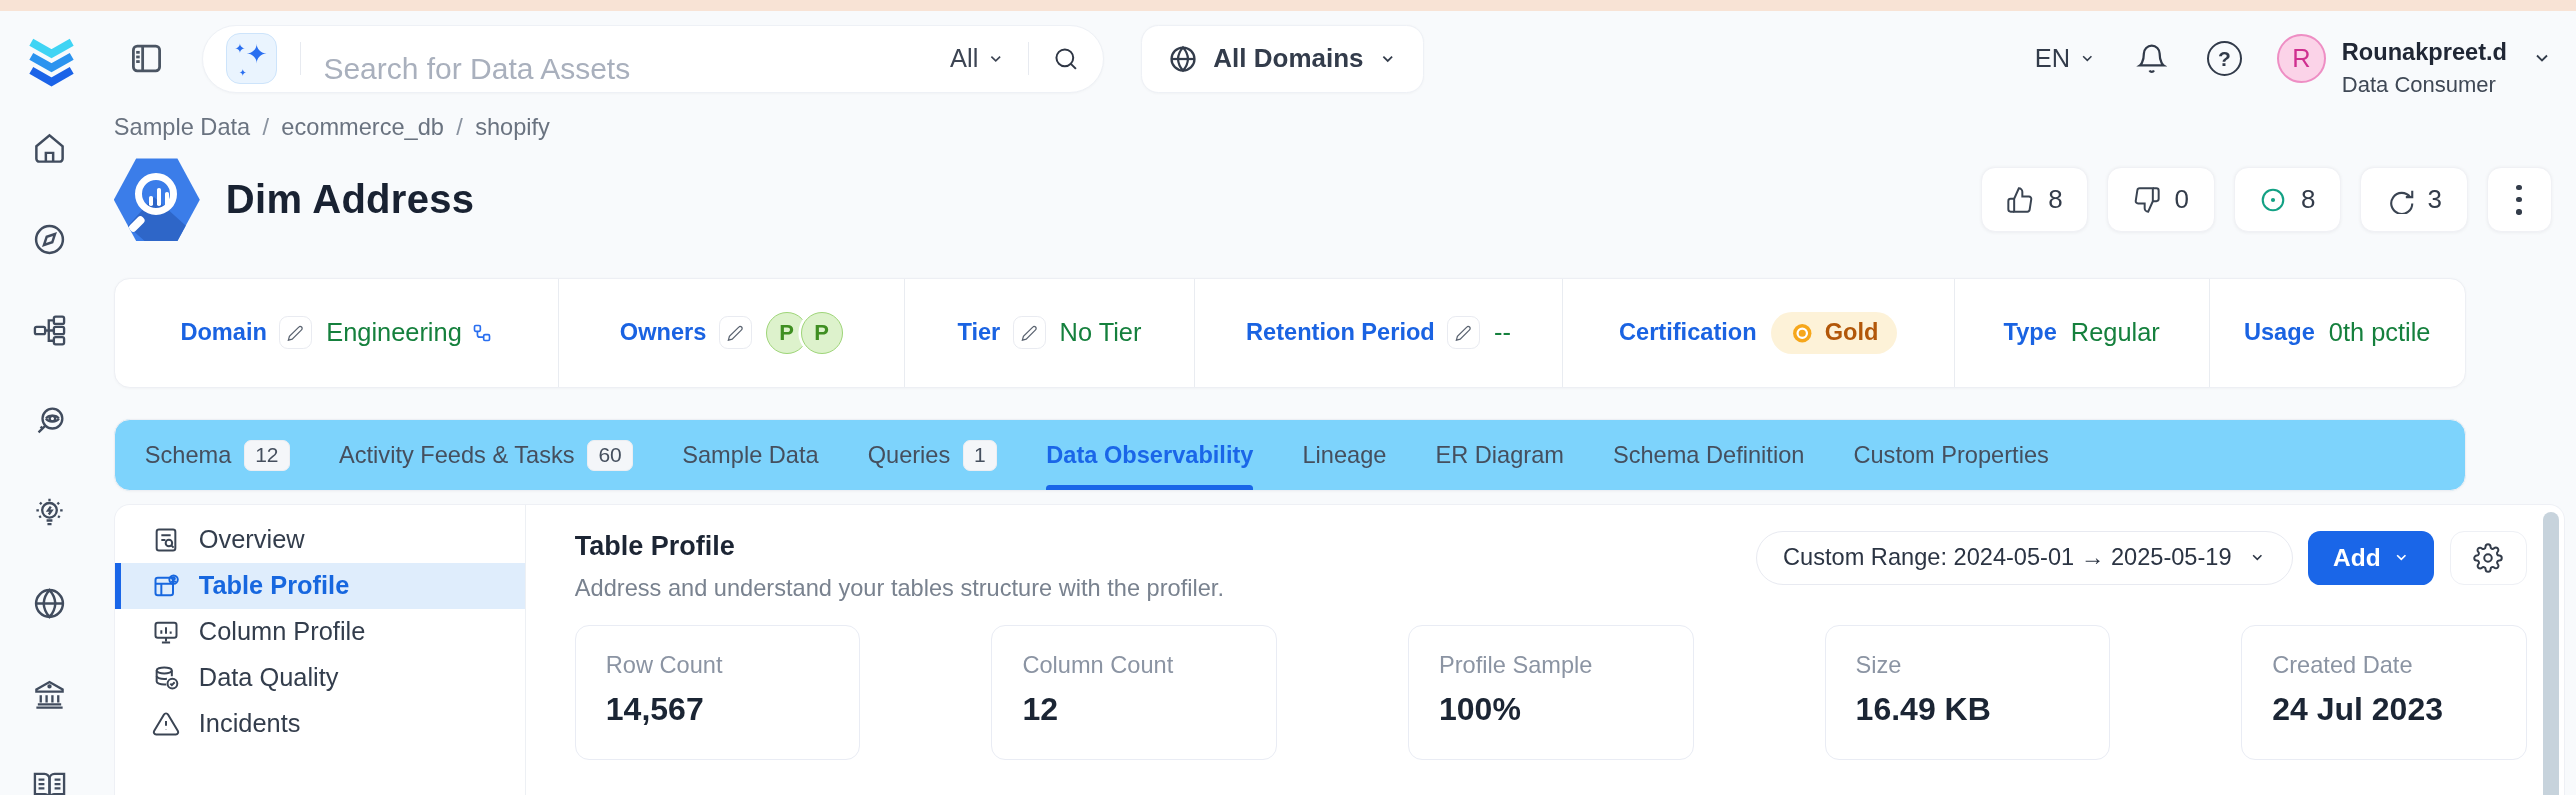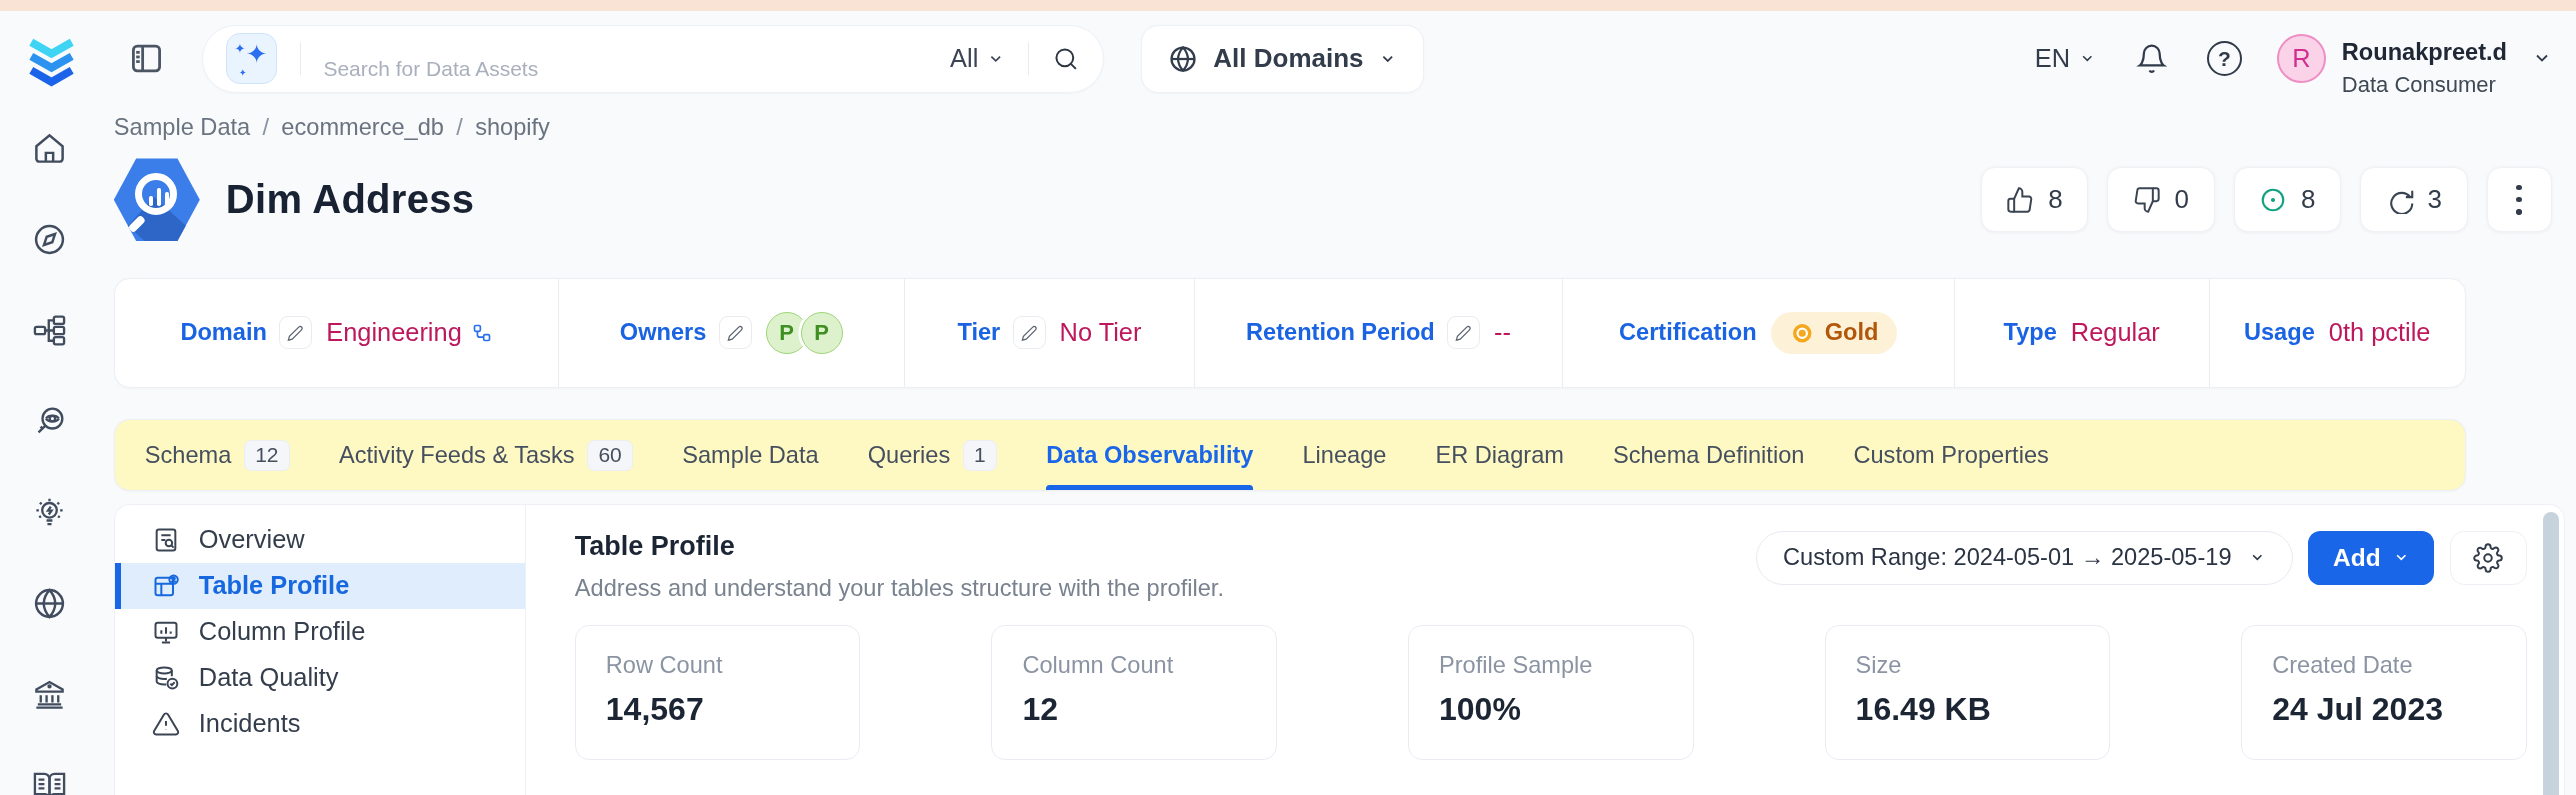--- a/index.html
+++ b/index.html
@@ -13,21 +13,21 @@
   
   .navbar { position:absolute; top:10.5px; left:0; right:0; height:96px; display:flex; align-items:center; padding:0 24.5px; }
   .logo { width:53px; height:58px; flex:0 0 auto; cursor:pointer; }
   .toggle-btn { margin-left:49px; width:40px; height:40px; color:#4b5563; display:flex; align-items:center; justify-content:center; cursor:pointer; }
   .searchbar { margin-left:35px; width:902px; height:68px; background:#fff; border:0.9px solid #eef1f6; border-radius:35px; display:flex; align-items:center; padding:0 23px; box-shadow:0 0.9px 2.6px rgba(16,24,40,.03); }
   .ai-badge { width:51px; height:51px; border-radius:14px; background:#eaf4fe; border:1.8px solid #cde4fb; position:relative; flex:0 0 auto; cursor:pointer; }
   .ai-badge .s1 { position:absolute; right:7.9px; top:5.3px; font-size:26px; color:#2a6ff0; }
   .ai-badge .s2 { position:absolute; left:7.9px; top:7px; font-size:13px; color:#2a6ff0; }
   .ai-badge .s3 { position:absolute; left:12.3px; bottom:5.3px; font-size:9.6px; color:#2a6ff0; }
   .v-div { width:0.9px; height:33px; background:#e7eaf0; margin:0 23px; flex:0 0 auto; }
-  .search-input { flex:1; border:none; outline:none; background:transparent; font-family:inherit; font-size:21px; color:#0f172a;margin-top:20px; }
+  .search-input { flex:1; border:none; outline:none; background:transparent; font-family:inherit; font-size:30px; color:#0f172a;margin-top:20px; }
   .search-input::placeholder { color:#a9b0bd; }
   .scope { display:flex; align-items:center; gap:8.8px; font-size:25.4px; color:#3c4453; cursor:pointer; flex:0 0 auto; }
   .search-ico { color:#2e3644; display:flex; cursor:pointer; flex:0 0 auto; }
   .domains-btn { margin-left:37px; height:68px; background:#fff; border:0.9px solid #eef1f6; border-radius:17.5px; display:flex; align-items:center; gap:15.8px; padding:0 26px; font-size:26px; font-weight:bold; color:#333c4b; cursor:pointer; box-shadow:0 0.9px 2.6px rgba(16,24,40,.03); }
   .nav-spacer { flex:1; }
   .lang { display:flex; align-items:center; gap:8.8px; font-size:25.4px; color:#333c4b; cursor:pointer; }
   .icon-plain { margin-left:40px; color:#313a49; display:flex; cursor:pointer; }
   .help-circ { margin-left:40px; width:35px; height:35px; border:2.1px solid #313a49; border-radius:50%; display:flex; align-items:center; justify-content:center; font-size:21px; font-weight:bold; color:#313a49; cursor:pointer; }
   .user-menu { margin-left:35px; display:flex; align-items:center; cursor:pointer; }
   .avatar { width:49px; height:49px; border-radius:50%; background:#fbd3e8; border:2.2px solid #ee8ec4; color:#cf2f8f; font-size:25.4px; display:flex; align-items:center; justify-content:center; }
@@ -69,30 +69,30 @@
   .kebab { width:65px; justify-content:center; gap:0; flex-direction:column; display:flex; align-items:center; }
   .kebab .dot { width:5.3px; height:5.3px; border-radius:50%; background:#333c4a; margin:3.5px 0; }
 
   
   .meta-card { margin-top:35px; width:2352px; height:110px; background:#fff; border:0.9px solid #edeff4; border-radius:15.8px; display:flex; align-items:stretch; box-shadow:0 0.9px 2.6px rgba(16,24,40,.03); }
   .meta-sec { display:flex; flex-direction:row; align-items:center; justify-content:center; gap:14px; border-right:0.9px solid #e9ecf1; }
   .meta-sec:last-child { border-right:none; }
   .meta-label-row { display:flex; align-items:center; gap:12.3px; }
   .meta-label { font-size:23.6px; font-weight:bold; color:#1a63e2; }
   .pencil-btn { width:33px; height:33px; background:#fff; border:0.9px solid #e9ebf1; border-radius:8.8px; color:#5a6370; display:flex; align-items:center; justify-content:center; cursor:pointer; }
-  .meta-value { font-size:25.4px; color:#be185d; display:flex; align-items:center; gap:10.5px;justify-content:space-between; }
+  .meta-value { font-size:25.4px; color:#15803d; display:flex; align-items:center; gap:10.5px;justify-content:space-between; }
   .meta-link { color:#2a6ff0; display:flex; cursor:pointer; }
   .owner-avatars { display:flex; }
   .owner-av { width:42px; height:42px; border-radius:50%; background:#ddf2cc; border:1.8px solid #9ed578; box-shadow:0 0 0 2.6px #fff; color:#3f8f22; font-size:22px; font-weight:bold; display:flex; align-items:center; justify-content:center; cursor:pointer; }
   .owner-av + .owner-av { margin-left:-7px; }
   .gold-pill { height:42px; background:#fdf2d8; border-radius:21px; display:flex; align-items:center; gap:10.5px; padding:16px 19px; }
   .gold-text { font-size:23.6px; font-weight:bold; color:#b25709; }
 
   
-  .tabs-card { margin-top:31.5px; width:2352px; height:72px; background:#fef9c3; border:0.9px solid #edeff4; border-radius:15.8px; display:flex; align-items:stretch; padding:0 30px; gap:49px; box-shadow:0 0.9px 2.6px rgba(16,24,40,.03); }
+  .tabs-card { margin-top:31.5px; width:2352px; height:72px; background:#7dd3fc; border:0.9px solid #edeff4; border-radius:15.8px; display:flex; align-items:stretch; padding:0 30px; gap:49px; box-shadow:0 0.9px 2.6px rgba(16,24,40,.03); }
   .tab { position:relative; display:flex; align-items:center; gap:12.3px; font-size:23.6px; color:#454f5e; cursor:pointer; }
   .tab-badge { padding:2.6px 10.5px; background:#f4f6f9; border:0.9px solid #eceef2; border-radius:7px; font-size:21px; color:#454f5e; }
   .tab.active { color:#1a66e8; font-weight:bold; }
   .tab.active::after { content:""; position:absolute; left:0; right:0; bottom:0; height:5.3px; background:#1a66e8; border-radius:3.5px 3.5px 0 0; }
 
   
   .panel { position:relative; margin-top:12.3px; width:2451px; height:315px; background:#fff; border:0.9px solid #eef0f5; border-bottom:none; border-radius:15.8px 15.8px 0 0; display:flex; }
   .subnav { width:411px; border-right:0.9px solid #edf0f4; padding-top:12.3px; flex:0 0 auto; }
   .subnav-item { position:relative; height:46px; display:flex; align-items:center; gap:19px; padding-left:37px; font-size:25.4px; color:#333d4c; cursor:pointer; }
   .subnav-item .sn-ico { display:flex; color:#3a4453; }

